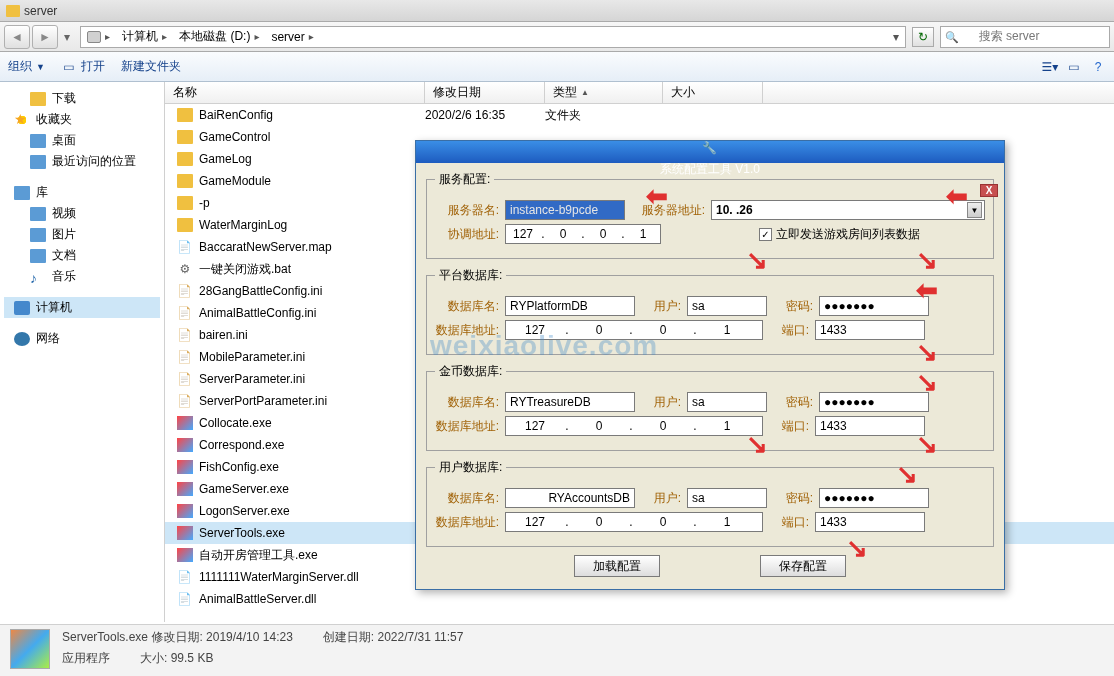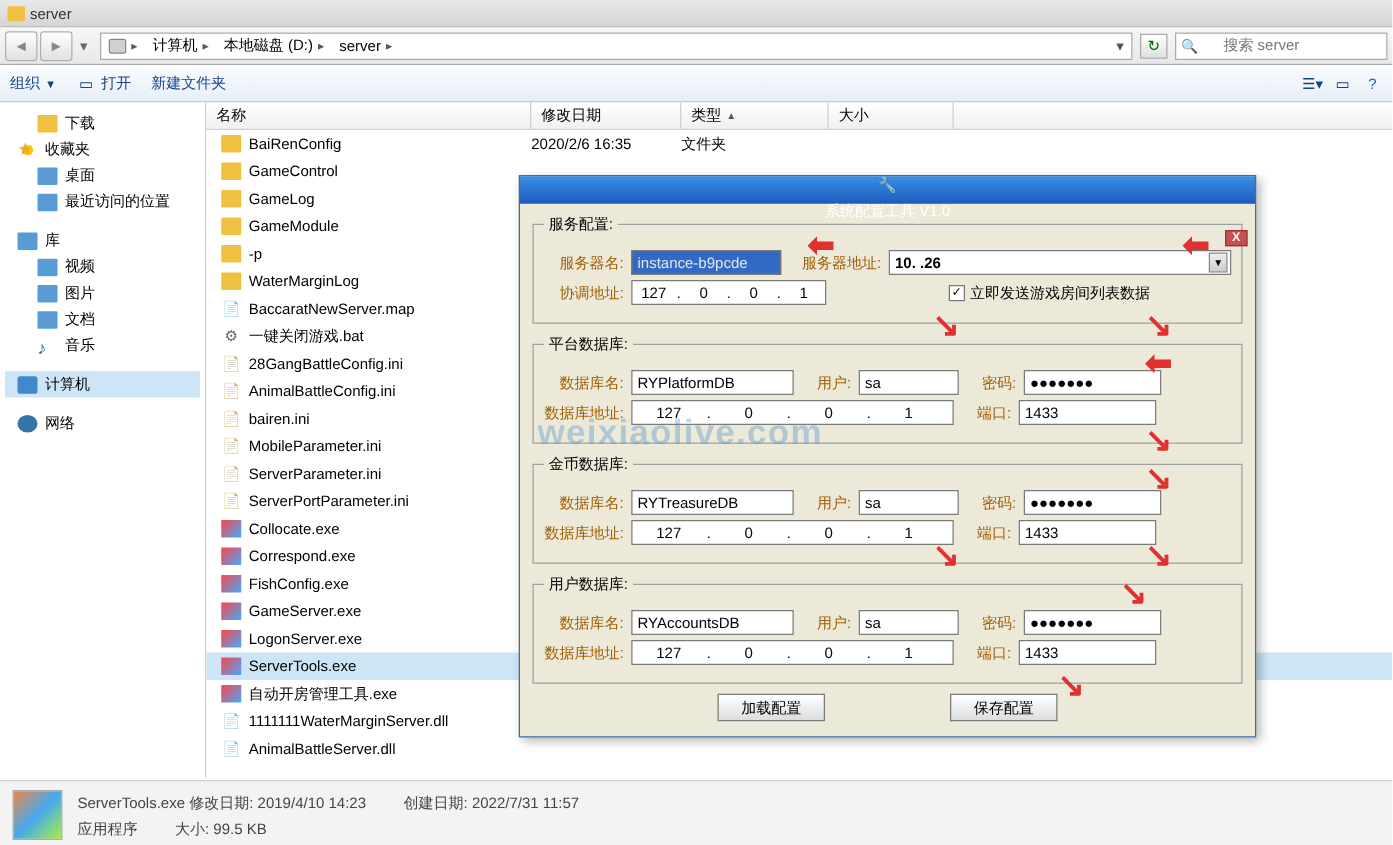--- a/index.html
+++ b/index.html
@@ -87,21 +87,21 @@
 .chk-box{ width:13px; height:13px; border:1px solid #7a7a7a; background:#fff; display:inline-flex; align-items:center; justify-content:center; font-size:10px; color:#000;}
 .btn { height:22px; border:1px solid #7a7a7a; background:linear-gradient(#fff,#ddd); padding:0 18px; cursor:default;}
 .note-row { text-align:center; margin:6px 0 10px 0; color:#000;}
 .btn-row { display:flex; justify-content:center; gap:100px; margin-top:6px;}
 .combo { height:20px; border:1px solid #7a7a7a; background:#fff; display:inline-flex; align-items:center; padding:0 4px; flex:1; position:relative;font-weight:bold;}
 .combo .combo-arrow{ position:absolute; right:2px; width:15px; height:16px; background:linear-gradient(#eee,#ccc); border:1px solid #888; display:flex; align-items:center; justify-content:center; font-size:8px;}
 .arrow-red { position:absolute; font-size:26px; color:#e03030; pointer-events:none; font-weight:bold;}
 .watermark { position:absolute; left:430px; top:330px; font-size:28px; color:rgba(70,140,200,.35); font-weight:bold; letter-spacing:1px; pointer-events:none; z-index:60;}
 
 
-.statusbar { position:absolute; bottom:0; left:0; right:0; height:52px; border-top:1px solid #d0d0d0; background:#f3f3f3; display:flex; align-items:flex-end; padding:4px 10px; gap:12px;}
+.statusbar { position:absolute; bottom:0; left:0; right:0; height:52px; border-top:1px solid #d0d0d0; background:#f3f3f3; display:flex; align-items:flex-start; padding:4px 10px; gap:12px;}
 .status-ico { width:40px; height:40px; background:linear-gradient(135deg,#e84,#4ae,#ae4); border:1px solid #aaa;}
 .status-text { display:flex; flex-direction:column; gap:4px; font-size:12px; color:#444;}
 .status-text .line{ display:flex; gap:30px;}
 </style>
 </head>
 <body>
 
 <div class="titlebar">
   <span class="folder-ico"></span>
   <span class="titlebar-text">server</span>
@@ -490,21 +490,21 @@
         </div>
         <span class="lbl" style="width:40px;">端口:</span>
         <input class="inp" style="width: 110px;" value="1433">
       </div>
     </fieldset>
 
     <fieldset class="grp">
       <legend>用户数据库:</legend>
       <div class="row">
         <span class="lbl">数据库名:</span>
-        <input class="inp" style="width: 130px;" value="RYAccountsDB">
+        <input class="inp" style="width: 130px; text-align: right;" value="RYAccountsDB">
         <span class="lbl" style="width:40px;">用户:</span>
         <input class="inp" style="width: 80px;" value="sa">
         <span class="lbl" style="width:40px;">密码:</span>
         <input class="inp" style="width: 110px;" value="●●●●●●●">
       </div>
       <div class="row">
         <span class="lbl">数据库地址:</span>
         <div class="ipbox" style="width:258px;">
           <span style="width:58px;">127</span>
             <span class="dot">.</span>

